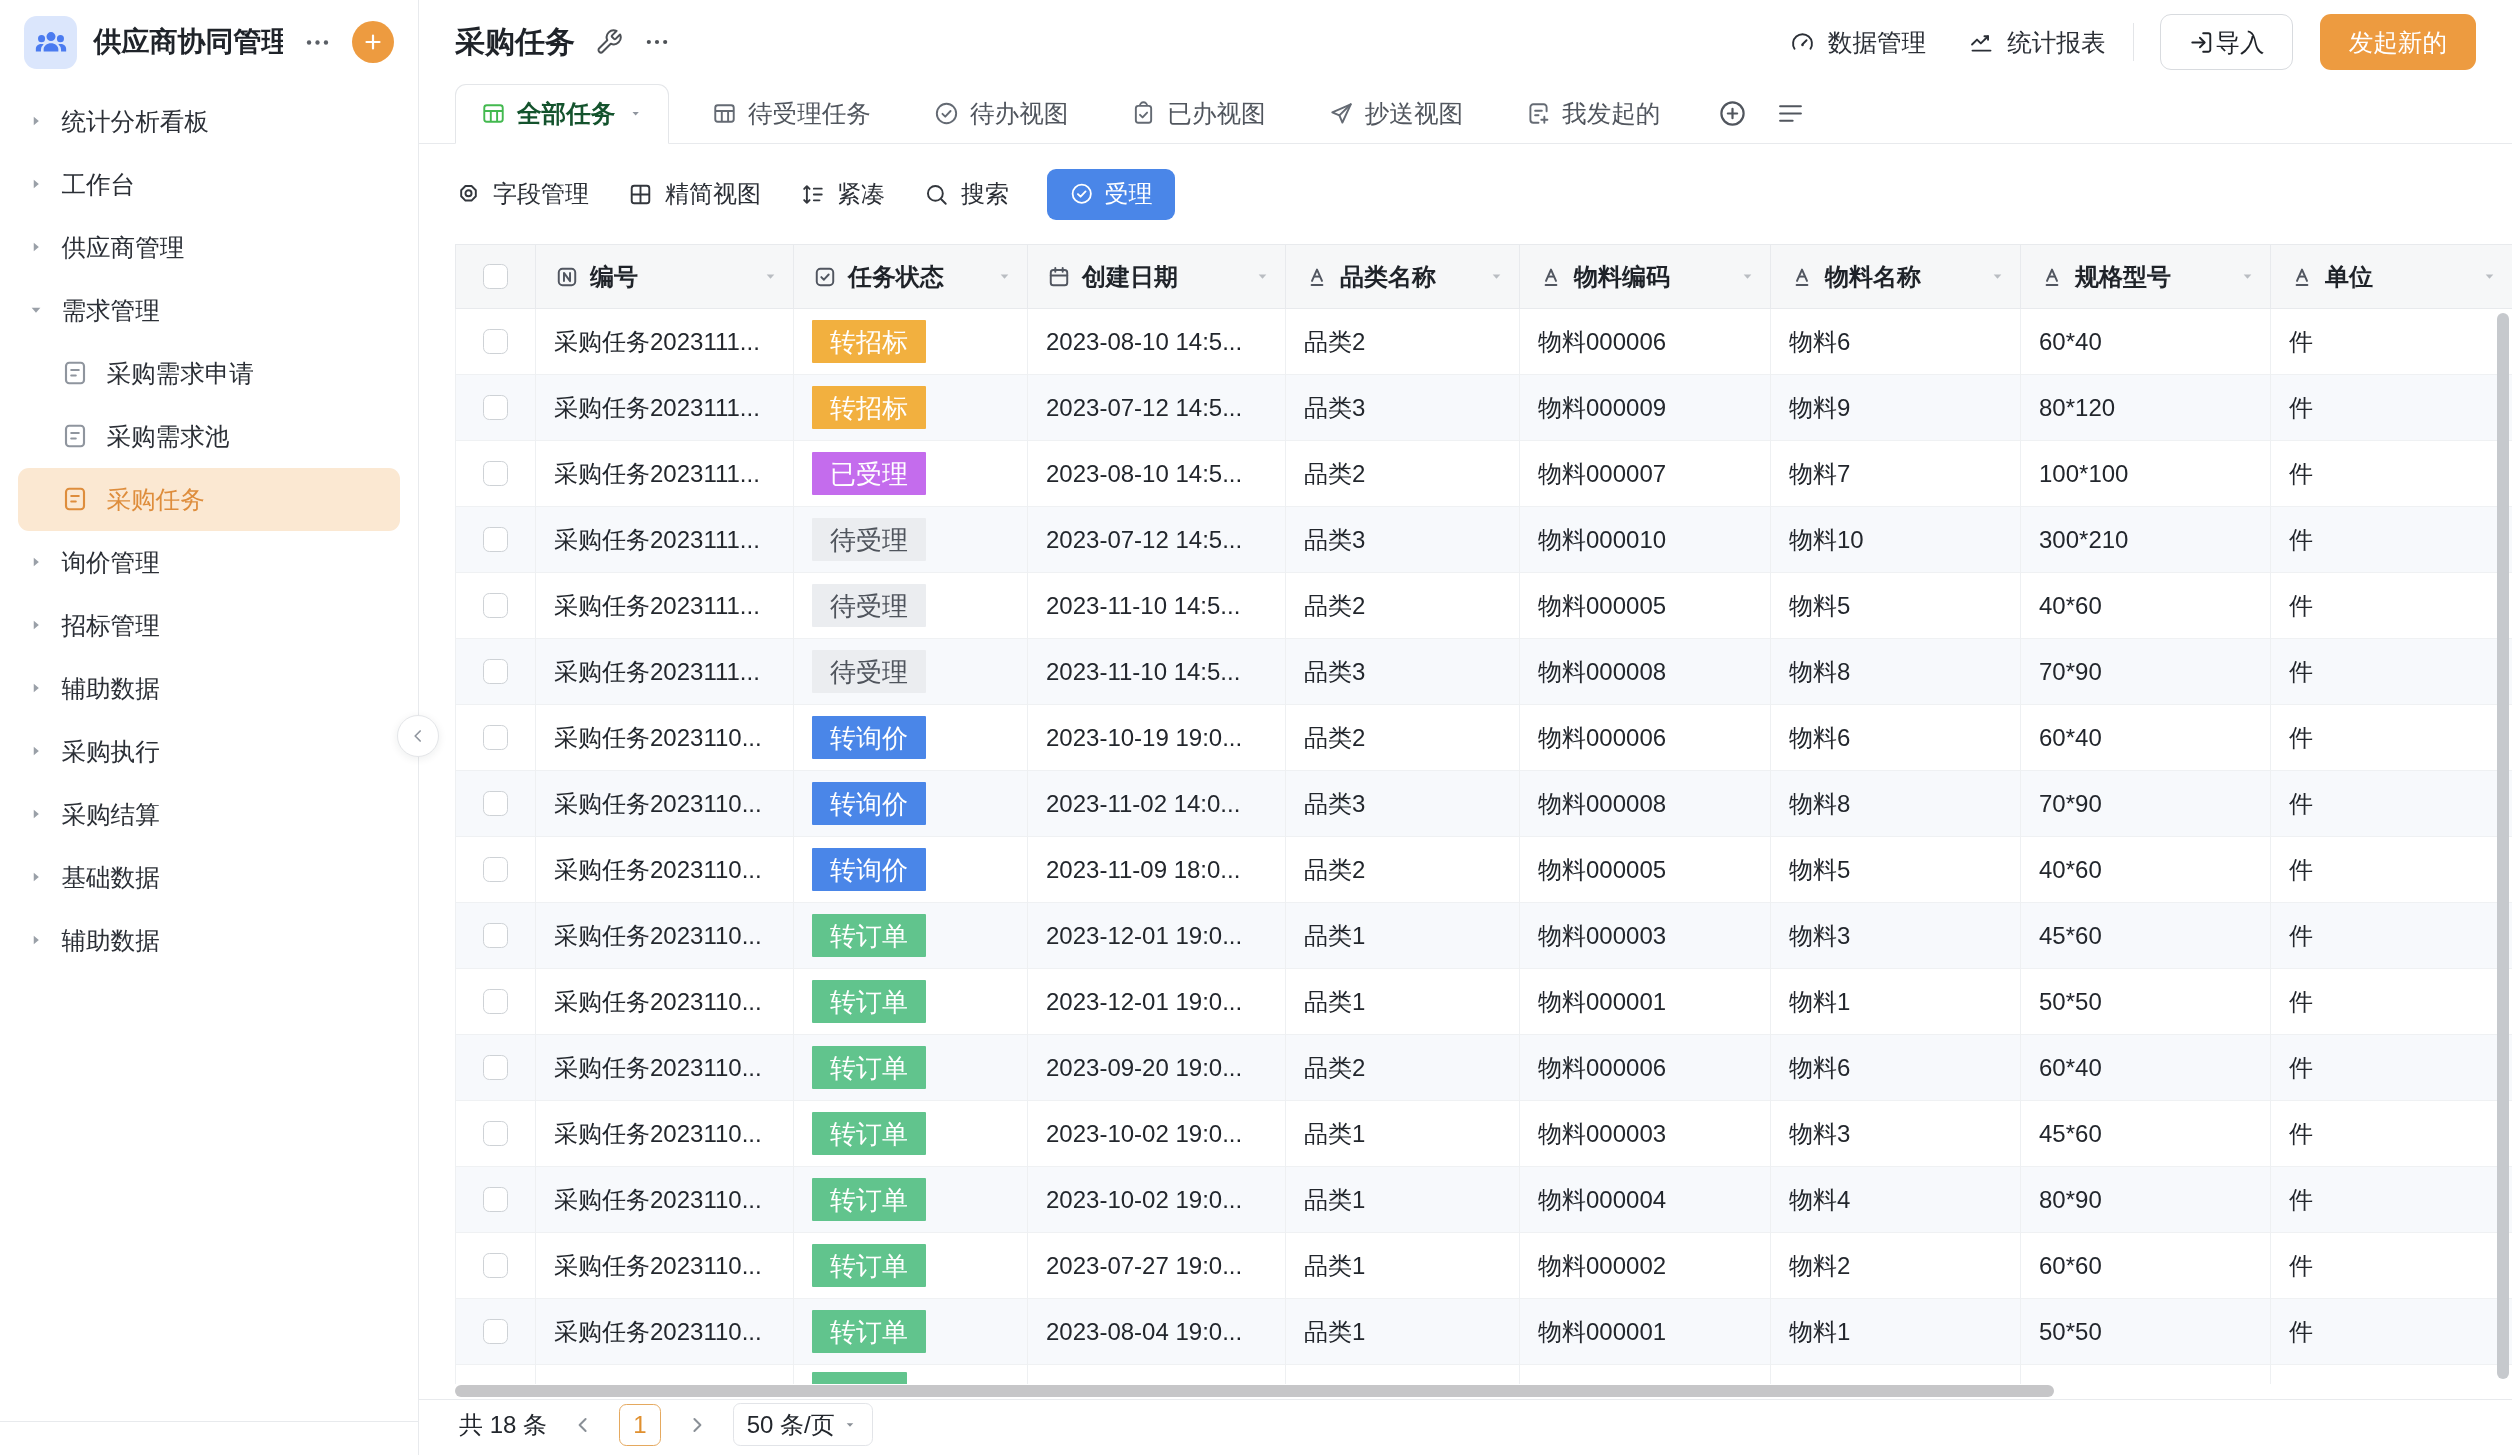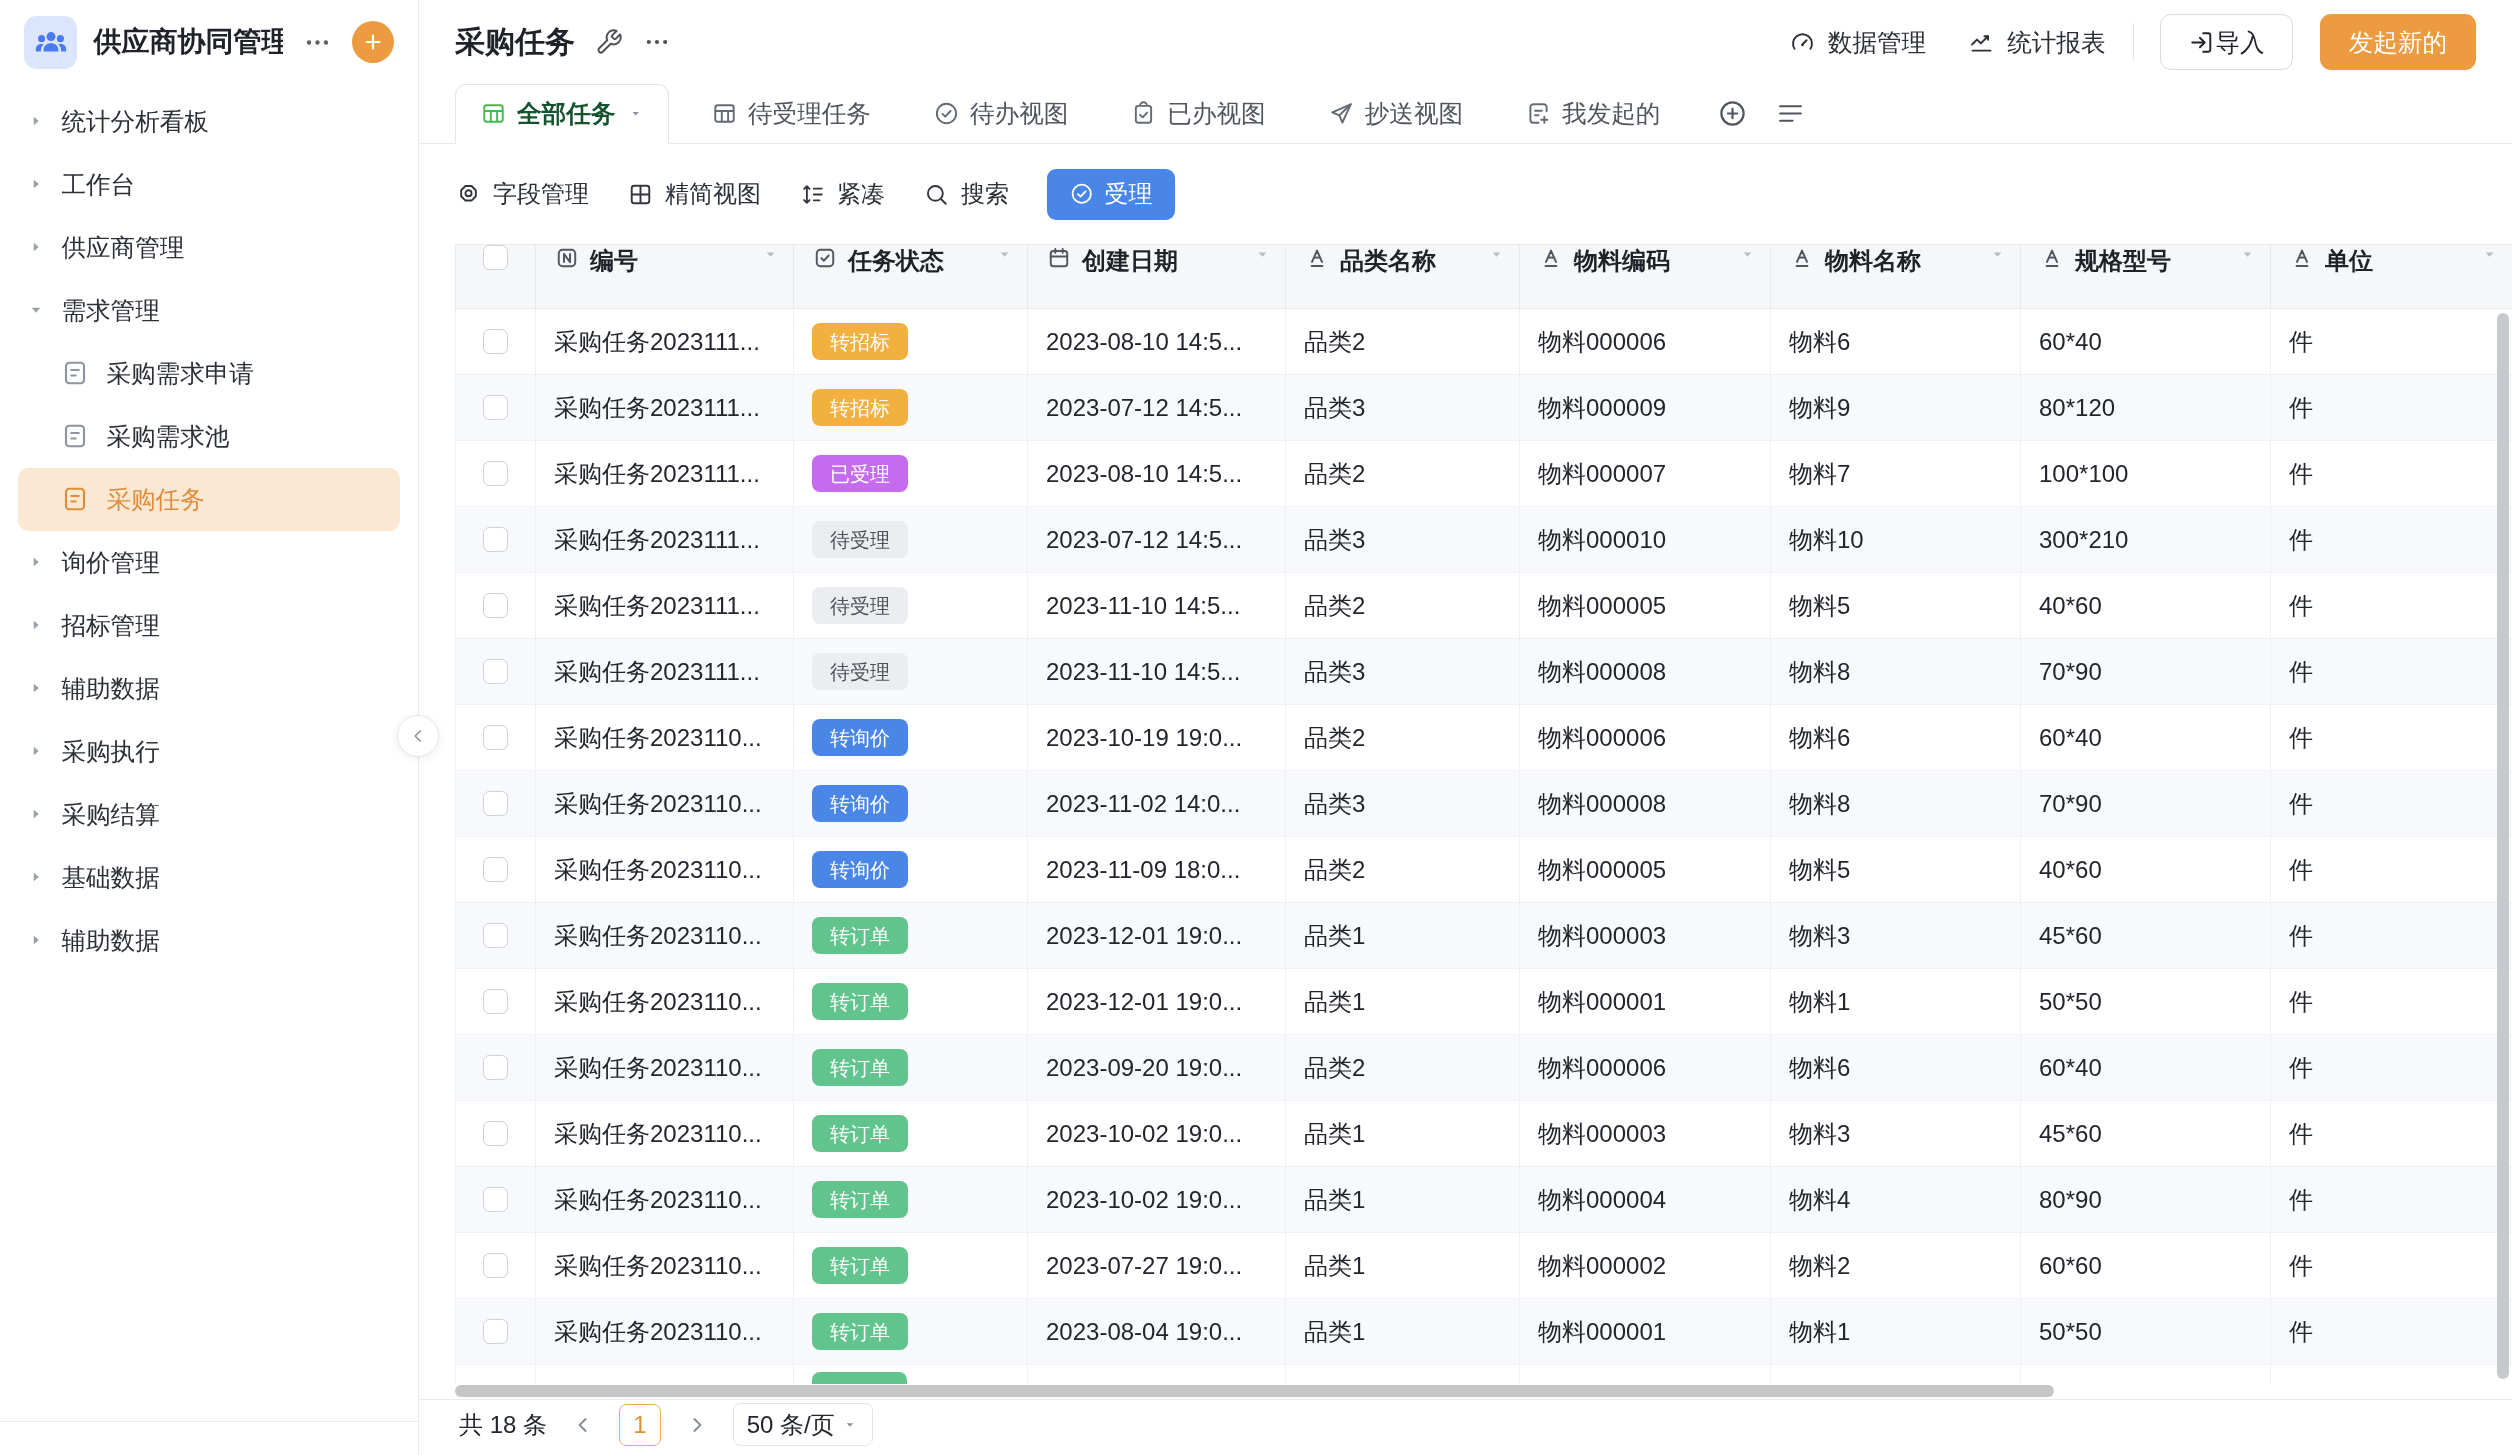--- a/index.html
+++ b/index.html
@@ -59,31 +59,31 @@
   .toolbar{height:100px;display:flex;align-items:center;padding:0 36px}
   .tb-items{display:flex;align-items:center;gap:38px}
   .tb-item{display:flex;align-items:center;gap:11px;font-size:24px;color:#2b2f36;cursor:pointer}
   .tb-item .ic{color:#33373d}
   .btn-accept{display:flex;align-items:center;gap:10px;height:51px;padding:0 22px;margin-left:38px;border:none;border-radius:9px;background:var(--blue);color:#fff;font-size:24px;font-family:inherit;cursor:pointer}
   .btn-accept .ic{width:25.5px;height:25.5px}
 
   
   .table{position:relative;margin-left:36px;--cols:80px 258px 234px 258px 234px 251px 250px 250px minmax(0,1fr)}
   .thead{display:grid;grid-template-columns:var(--cols);height:65px;background:#f6f7f8;border-top:0.9px solid #e8eaed;border-left:0.9px solid #e8eaed;border-bottom:0.9px solid #e8eaed}
-  .th{display:flex;align-items:flex-start;gap:10px;padding:0 12.7px 0 18px;border-right:0.9px solid #e8eaed;font-size:24px;font-weight:700;color:#1f2329;overflow:hidden;white-space:nowrap}
+  .th{display:flex;align-items:center;gap:10px;padding:0 12.7px 0 18px;border-right:0.9px solid #e8eaed;font-size:24px;font-weight:700;color:#1f2329;overflow:hidden;white-space:nowrap}
   .th:last-child{border-right:none}
   .th .hic{width:26px;height:26px;color:#515660;stroke-width:1.8}
   .th .fcaret{width:19px;height:19px;color:#b9bdc2;margin-left:auto}
   .trow{display:grid;grid-template-columns:var(--cols);height:66px;border-left:0.9px solid #eef0f2;background:#fff}
   .trow.alt{background:#f7f9fc}
   .td{display:flex;align-items:center;padding:0 18px;border-right:0.9px solid #eef0f2;border-bottom:0.9px solid #eff1f3;font-size:24px;color:#22262c;overflow:hidden;white-space:nowrap}
   .td:last-child{border-right:none}
   .c-check{justify-content:center;padding:0}
   .cbx{width:24.6px;height:24.6px;border:1.8px solid #ced2d6;border-radius:6.4px;background:#fff;display:block;cursor:pointer}
-  .badge{display:inline-block;padding:8.2px 18px;border-radius:8px;font-size:20px;line-height:1;color:#fff}
+  .badge{display:inline-block;padding:8.2px 18px;border-radius:1px;font-size:26px;line-height:1;color:#fff}
   .badge.amber{background:var(--status-amber)}
   .badge.purple{background:var(--status-purple)}
   .badge.blue{background:var(--status-blue)}
   .badge.green{background:var(--status-green)}
   .badge.gray{background:var(--status-gray);color:var(--status-gray_text)}
   .trow.partial{height:19px;overflow:hidden}
   .trow.partial .td{align-items:flex-start;padding-top:7.3px;border-bottom:none}
   .badge.sliver{width:95px;height:27px;padding:0}
   .vscroll{position:absolute;top:69px;bottom:5.5px;right:2.7px;width:12px}
   .vscroll .vthumb{width:12px;height:100%;background:#c6c9cd;border-radius:6.4px}

